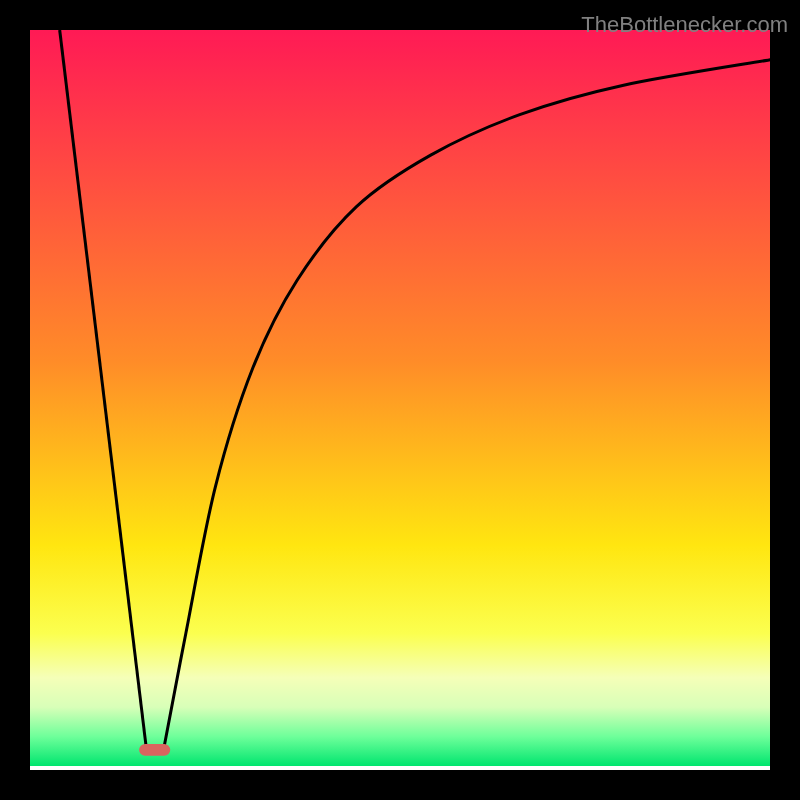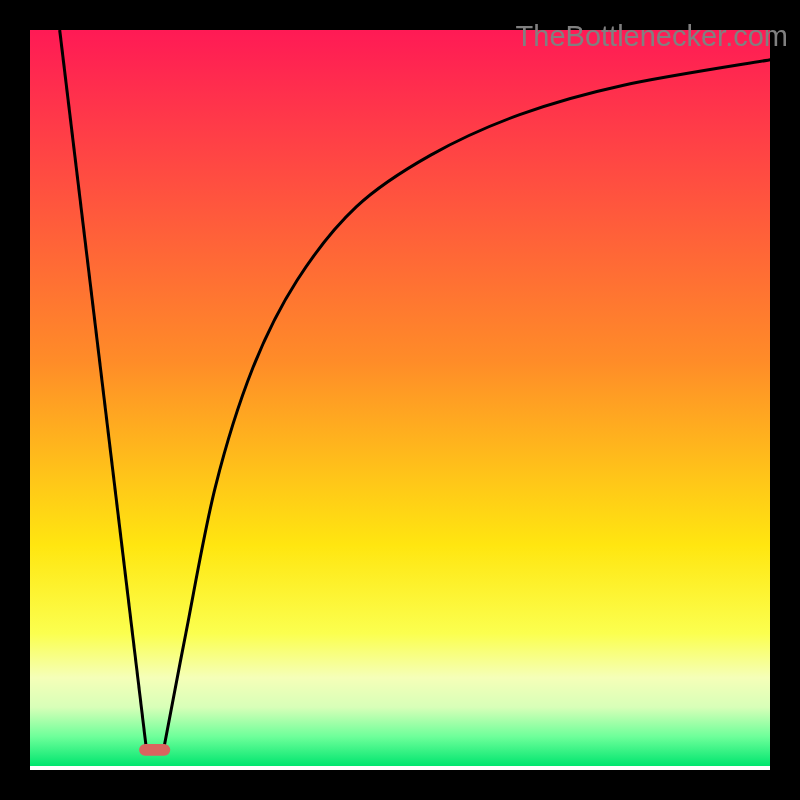--- a/index.html
+++ b/index.html
@@ -6,24 +6,24 @@
     margin: 0;
     padding: 0;
     background: #ffffff;
     width: 800px;
     height: 800px;
     position: relative;
     font-family: Arial, Helvetica, sans-serif;
   }
   .watermark {
     position: absolute;
-    top: 20px;
+    top: 12px;
     right: 12px;
     color: #808080;
-    font-size: 29px;
+    font-size: 22px;
     font-weight: 400;
     z-index: 10;
   }
   svg {
     display: block;
   }
 </style>
 </head>
 <body>
 

